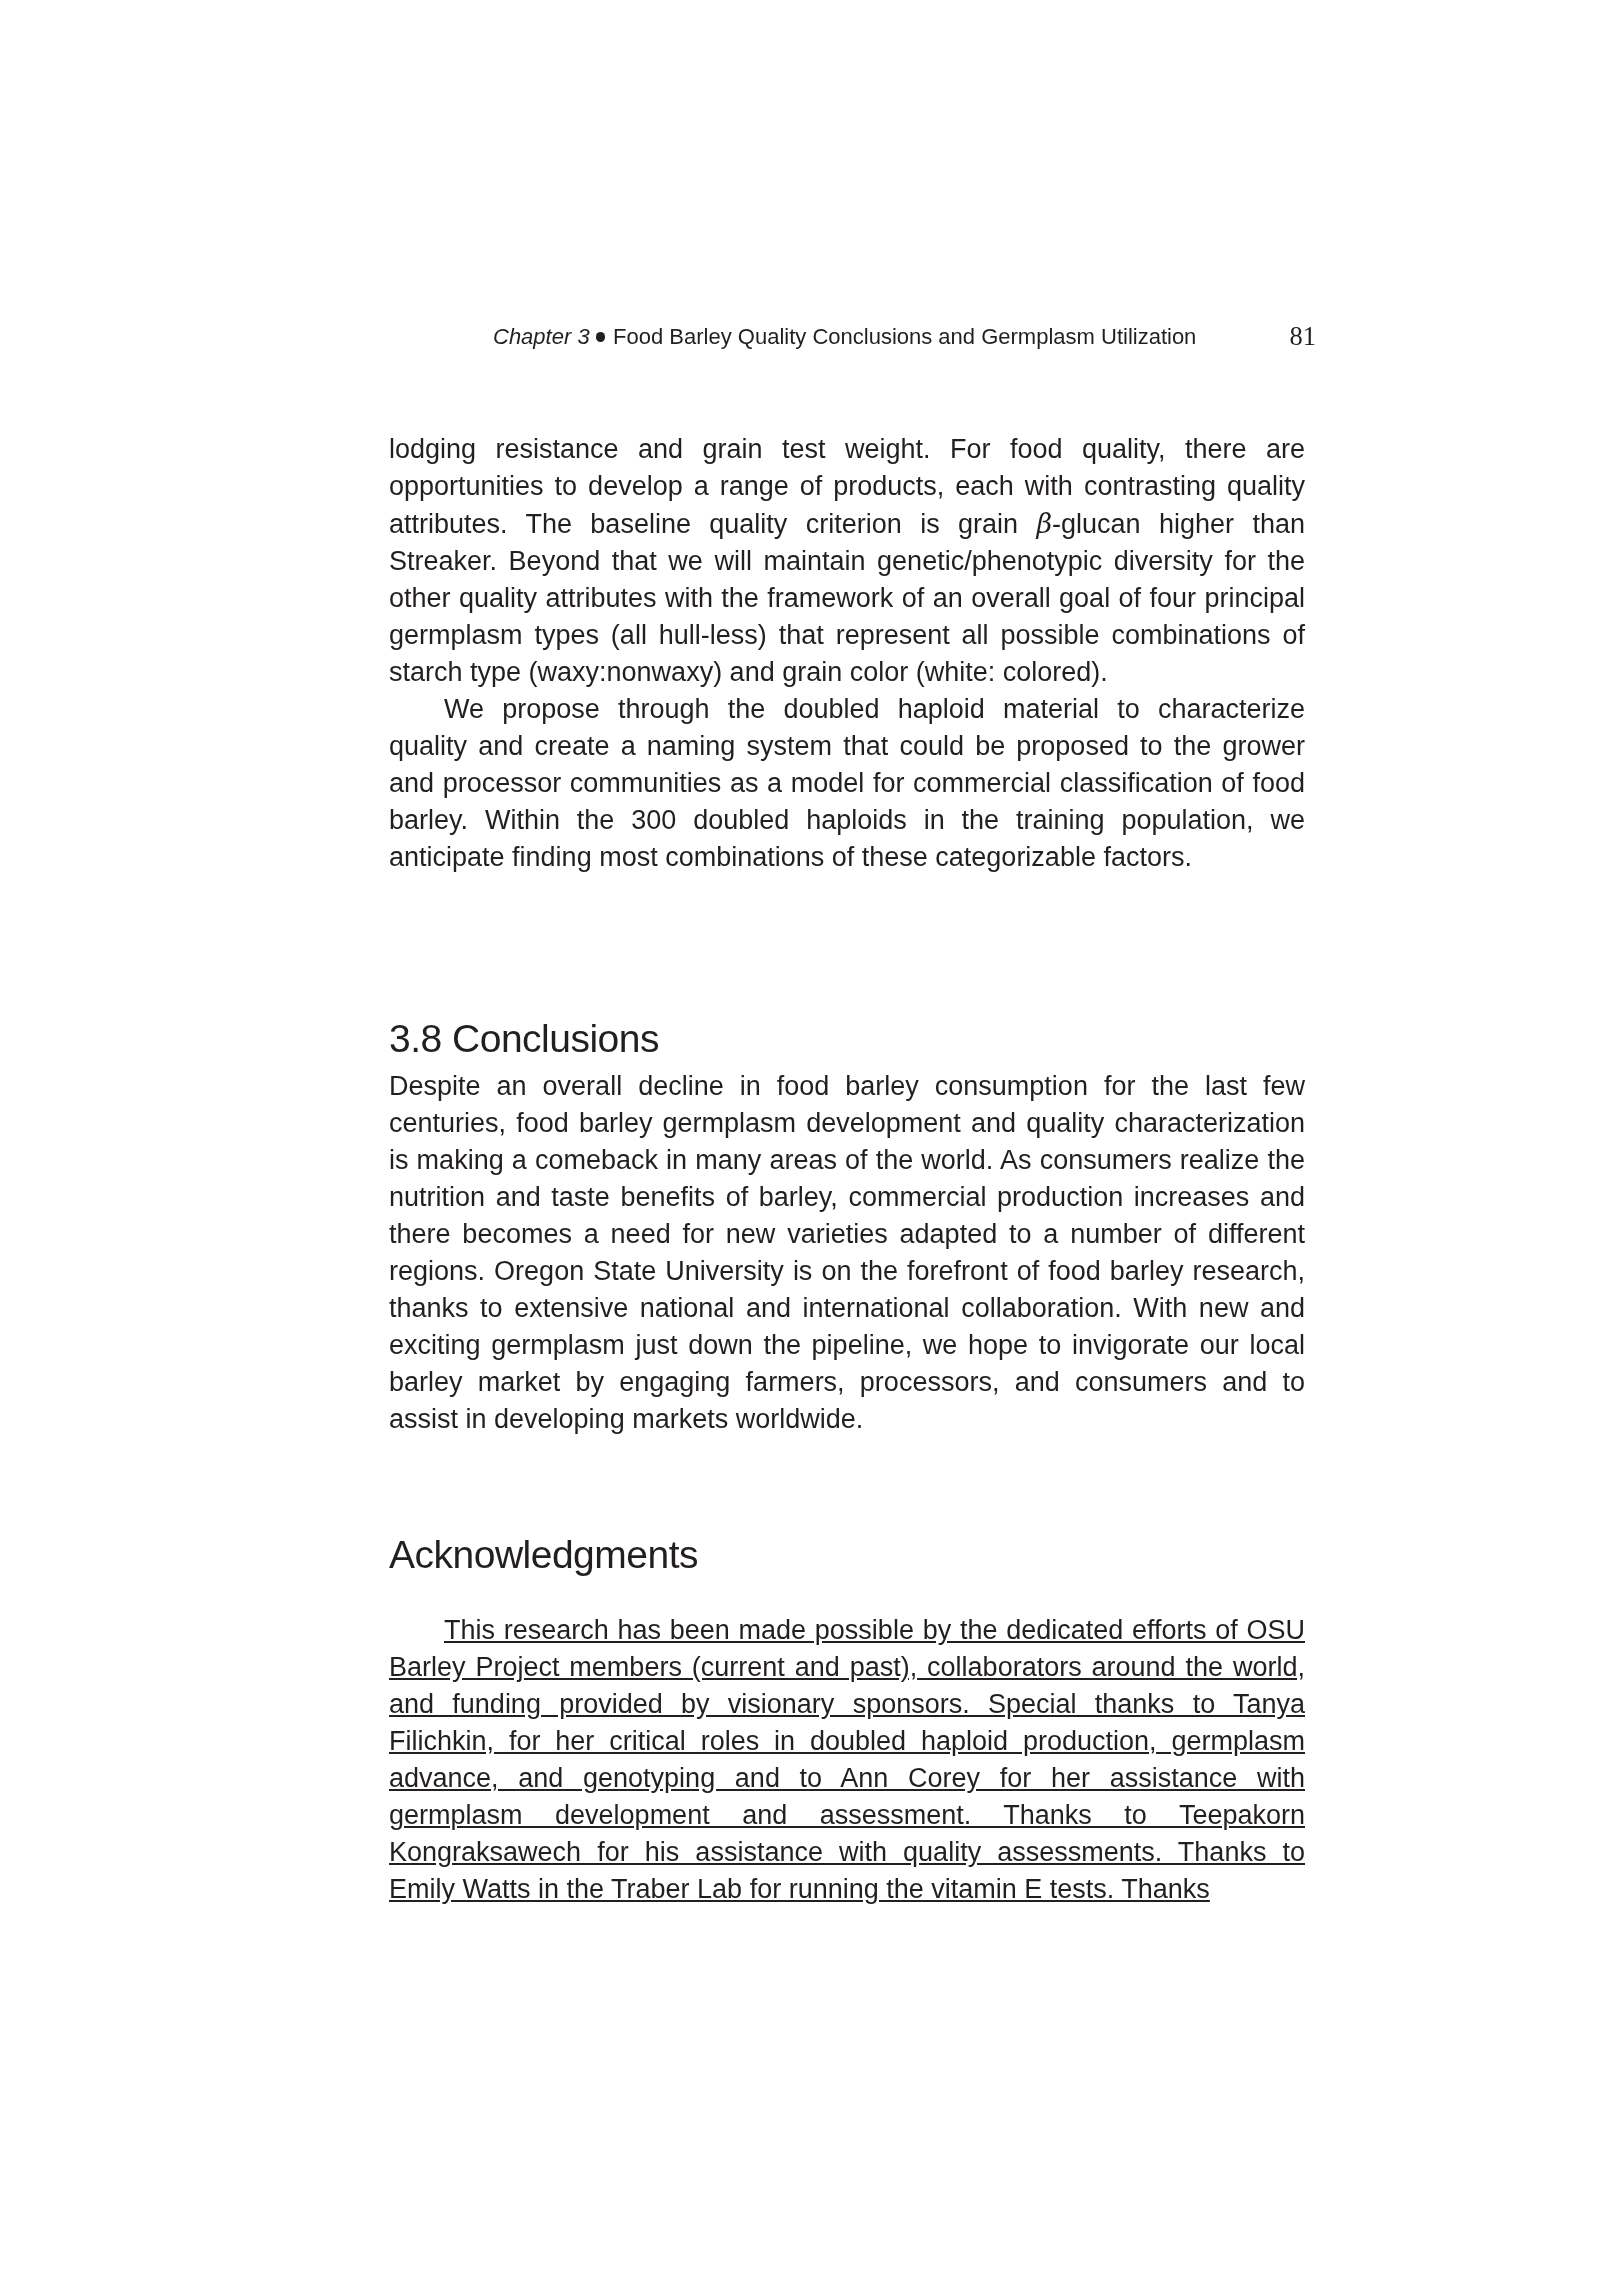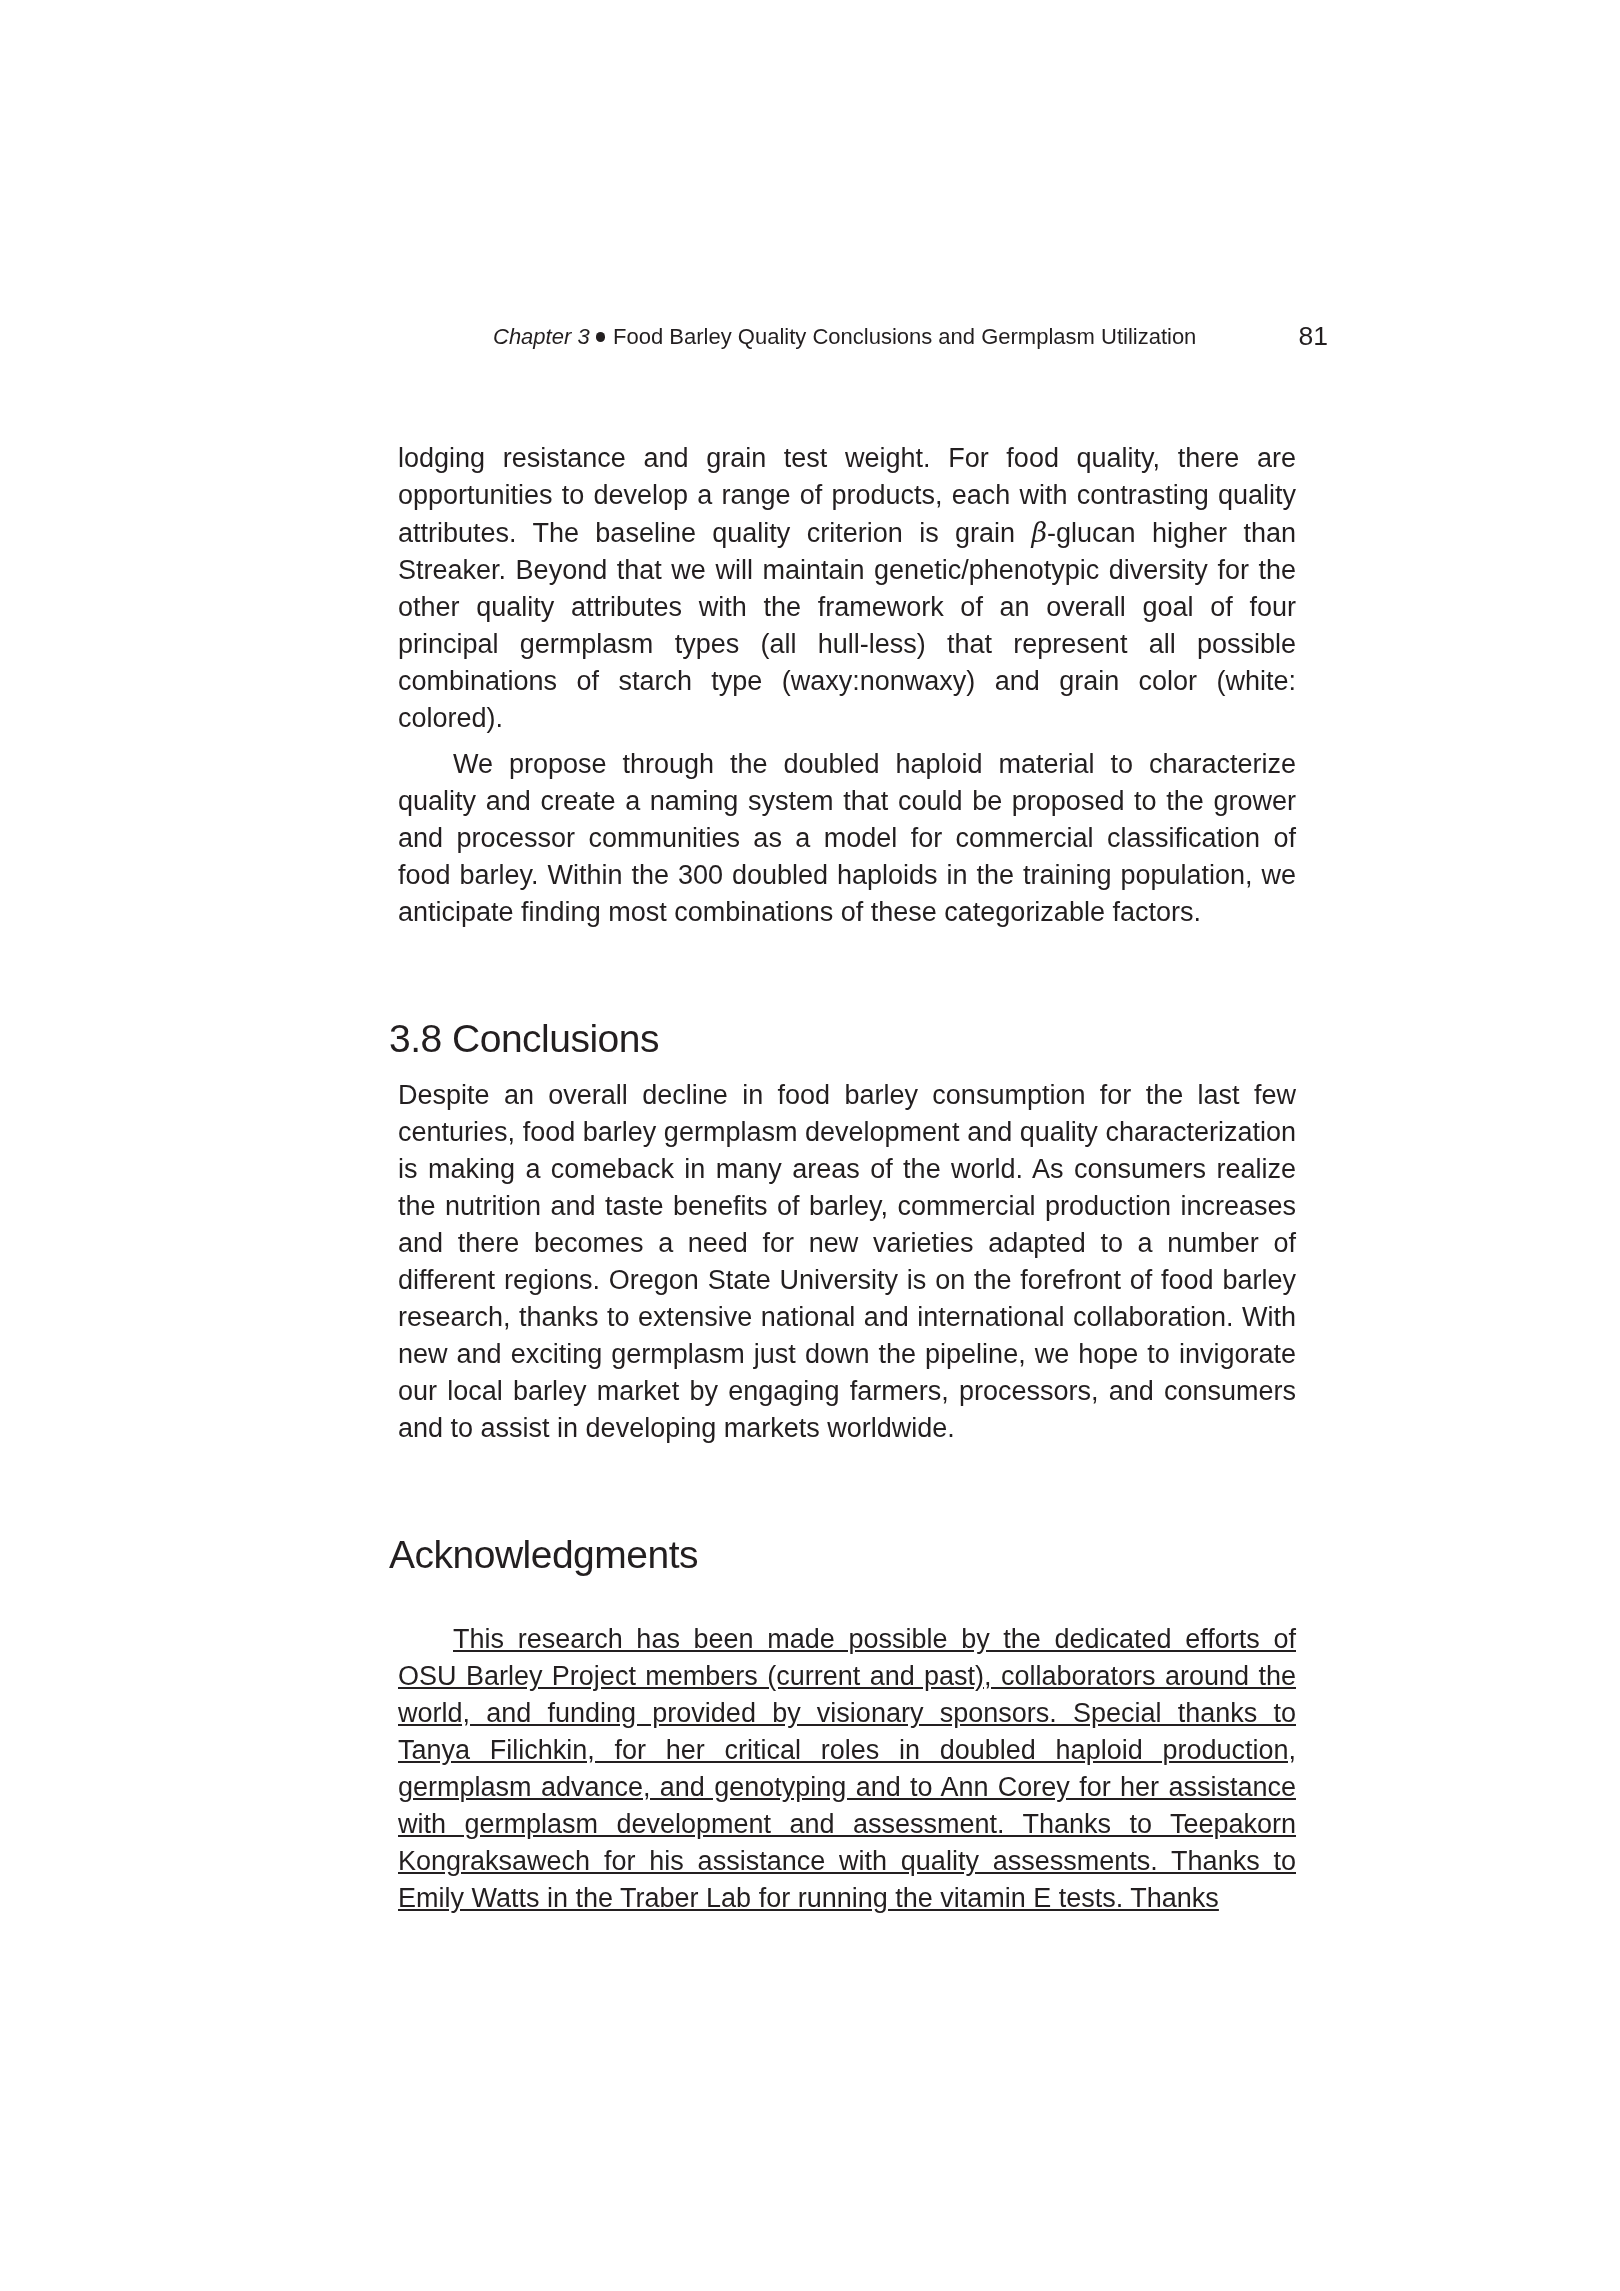--- a/index.html
+++ b/index.html
@@ -33,36 +33,37 @@
     display: inline-block;
     width: 9.8px;
     height: 9.8px;
     border-radius: 50%;
     background: #231f20;
     margin: 0 7.8px 0 5.9px;
     vertical-align: 2px;
   }
   .running-head .page-num {
     position: absolute;
-    right: 0;
+    right: 12px;
     top: 0;
     font-size: 26.5px;
+    font-family: Liberation Serif, serif;
   }
   .text-block {
     position: absolute;
     left: 389px;
     width: 916px;
     font-size: 27px;
     line-height: 37px;
     text-align: justify;
     text-align-last: left;
     hyphens: manual;
   }
   .text-block p {
-    margin: 9px;
+    margin: 0;
   }
   .text-block p.indent {
     text-indent: 55px;
   }
   .beta {
     font-family: "DejaVu Serif", serif;
     font-style: italic;
   }
   .section-heading {
     position: absolute;

